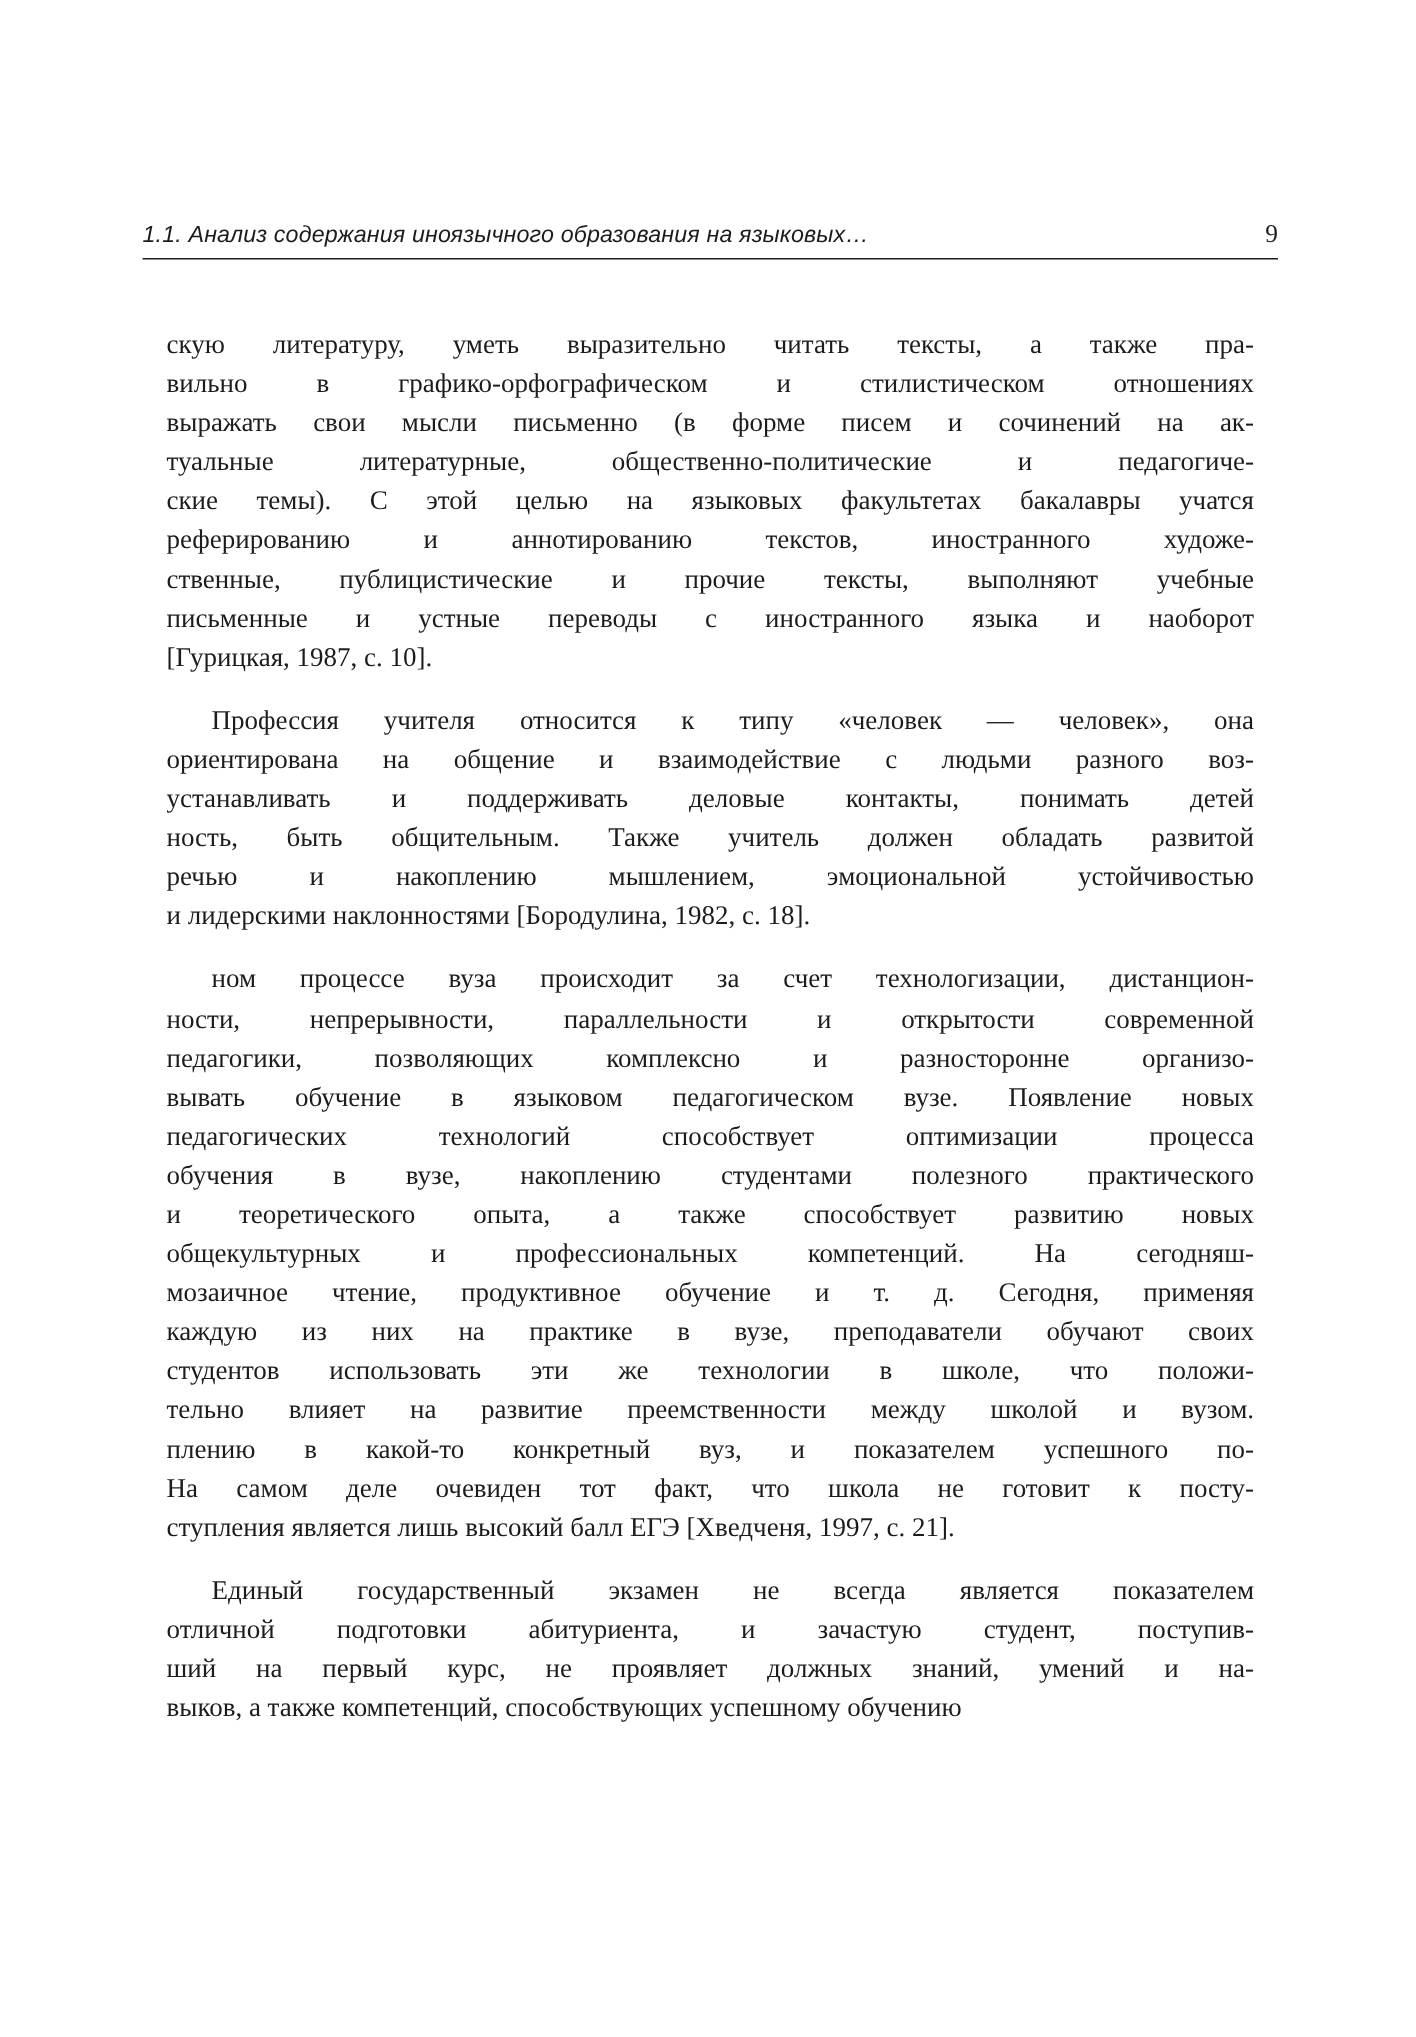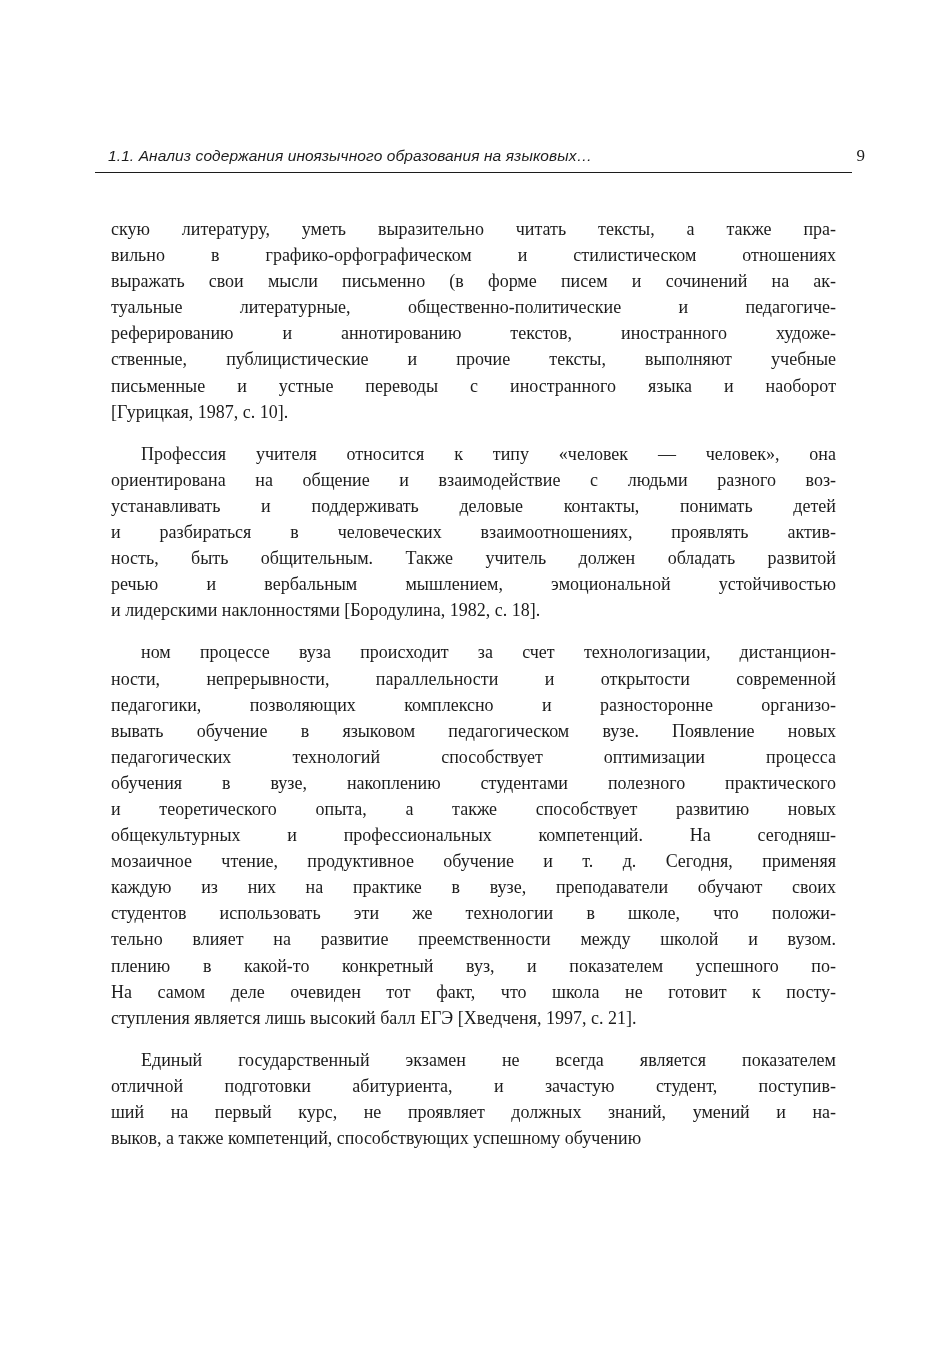--- a/index.html
+++ b/index.html
@@ -18,21 +18,21 @@
   }
   .content {
     position: absolute;
     left: 95px;
     top: 0;
     width: 757px;
   }
   .header-row {
     position: absolute;
     top: 146px;
-    left: 13px;
+    left: 0;
     width: 100%;
     display: flex;
     justify-content: space-between;
     align-items: baseline;
   }
   .running-title {
     font-family: "Liberation Sans", sans-serif;
     font-style: italic;
     font-size: 15.5px;
     color: #1c1c1c;
@@ -87,32 +87,32 @@
     </div>
 
     <div class="divider"></div>
 
     <div class="body-text">
         <div class="para">
           <div class="line">скую литературу, уметь выразительно читать тексты, а также пра-</div>
           <div class="line">вильно в графико-орфографическом и стилистическом отношениях</div>
           <div class="line">выражать свои мысли письменно (в форме писем и сочинений на ак-</div>
           <div class="line">туальные литературные, общественно-политические и педагогиче-</div>
+          <div class="line">ские темы). С этой целью на языковых факультетах бакалавры учатся</div>
           <div class="line">реферированию и аннотированию текстов, иностранного художе-</div>
           <div class="line">ственные, публицистические и прочие тексты, выполняют учебные</div>
           <div class="line">письменные и устные переводы с иностранного языка и наоборот</div>
           <div class="line last">[Гурицкая, 1987, с. 10].</div>
         </div>
         <div class="para indent">
           <div class="line">Профессия учителя относится к типу «человек — человек», она</div>
           <div class="line">ориентирована на общение и взаимодействие с людьми разного воз-</div>
           <div class="line">устанавливать и поддерживать деловые контакты, понимать детей</div>
-          <div class="line">и разбираться в человеческих взаимоотношениях, проявлять актив-</div>
           <div class="line">ность, быть общительным. Также учитель должен обладать развитой</div>
-          <div class="line">речью и вербальным мышлением, эмоциональной устойчивостью</div>
+          <div class="line">речью и накоплению мышлением, эмоциональной устойчивостью</div>
           <div class="line last">и лидерскими наклонностями [Бородулина, 1982, с. 18].</div>
         </div>
         <div class="para indent">
           <div class="line">ном процессе вуза происходит за счет технологизации, дистанцион-</div>
           <div class="line">ности, непрерывности, параллельности и открытости современной</div>
           <div class="line">педагогики, позволяющих комплексно и разносторонне организо-</div>
           <div class="line">вывать обучение в языковом педагогическом вузе. Появление новых</div>
           <div class="line">педагогических технологий способствует оптимизации процесса</div>
           <div class="line">обучения в вузе, накоплению студентами полезного практического</div>
           <div class="line">и теоретического опыта, а также способствует развитию новых</div>

